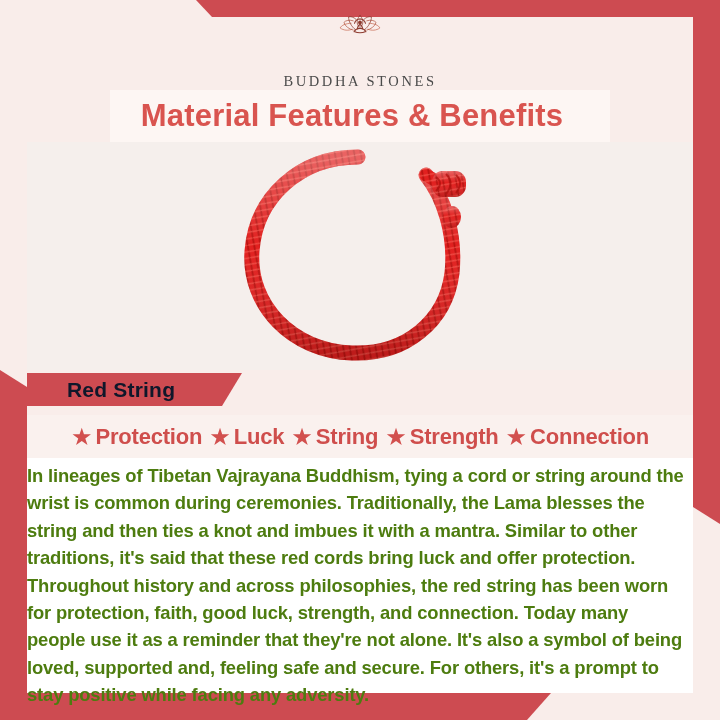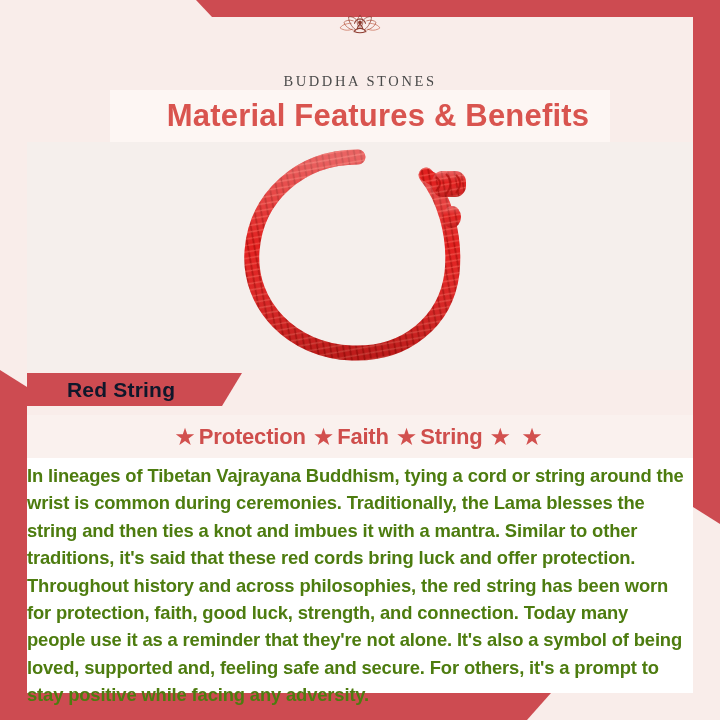--- a/index.html
+++ b/index.html
@@ -49,21 +49,21 @@
     font-size:14.5px;letter-spacing:2.6px;color:#4a4a4a;
     white-space:nowrap;
   }
 
   
   .heading-band{
     position:absolute;left:110px;top:90px;width:500px;height:52px;
     background:#fdf6f3;
   }
   .heading{
-    position:absolute;left:128px;top:90px;width:500px;height:52px;
+    position:absolute;left:102px;top:90px;width:500px;height:52px;
     display:flex;align-items:center;justify-content:center;
     font-size:31px;font-weight:bold;color:#d9544f;
     letter-spacing:.2px;white-space:nowrap;
   }
 
   
   .hero{
     position:absolute;left:27px;top:142px;right:27px;height:228px;
     background:#f5efec;
     display:flex;align-items:center;justify-content:center;
@@ -210,31 +210,33 @@
     <span class="ribbon-text">Red String</span>
   </div>
 
   <div class="features">
     <span class="feat">
       <span class="star">★</span>
       <span class="flabel">Protection</span>
     </span>
     <span class="feat">
       <span class="star">★</span>
-      <span class="flabel">Faith</span>
+      <span class="flabel">Luck</span>
     </span>
     <span class="feat">
       <span class="star">★</span>
       <span class="flabel">String</span>
     </span>
     <span class="feat">
       <span class="star">★</span>
-    </span>
-    <span class="feat">
-      <span class="star">★</span>
+      <span class="flabel">Strength</span>
+    </span>
+    <span class="feat">
+      <span class="star">★</span>
+      <span class="flabel">Connection</span>
     </span>
   </div>
 
   <div class="copy">
     <p>In lineages of Tibetan Vajrayana Buddhism, tying a cord or string around the wrist is common during ceremonies. Traditionally, the Lama blesses the string and then ties a knot and imbues it with a mantra. Similar to other traditions, it's said that these red cords bring luck and offer protection. Throughout history and across philosophies, the red string has been worn for protection, faith, good luck, strength, and connection. Today many people use it as a reminder that they're not alone. It's also a symbol of being loved, supported and, feeling safe and secure. For others, it's a prompt to stay positive while facing any adversity.</p>
   </div>
 
 </div>
 
 </body></html>

